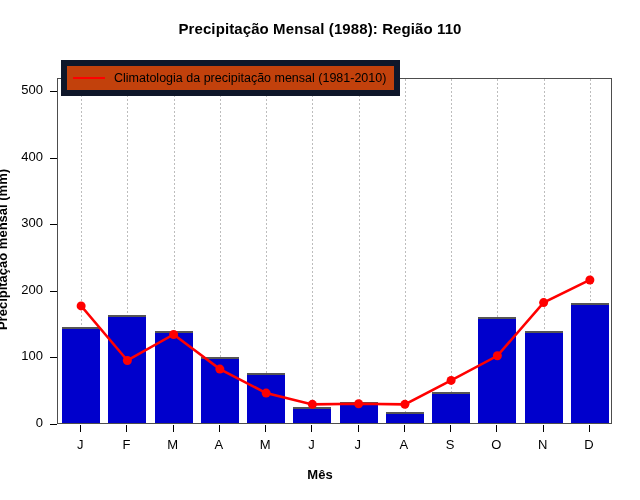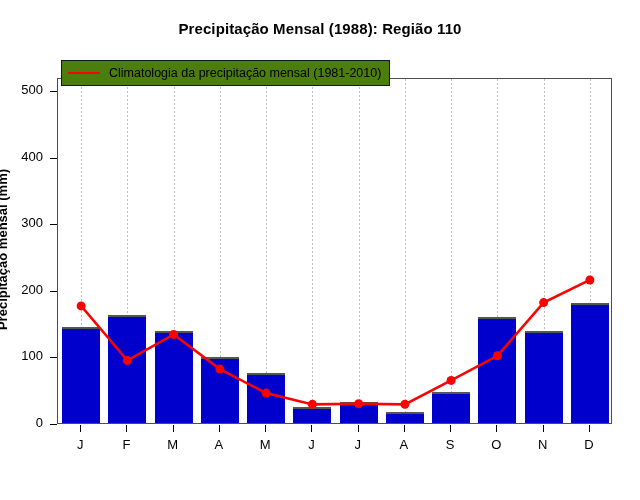--- a/index.html
+++ b/index.html
@@ -40,21 +40,21 @@
 
   
   .xtick-mark{position:absolute;top:425px;width:1px;height:7px;background:#000;}
   .xtick-label{position:absolute;top:437px;width:40px;text-align:center;font-size:13px;color:#000;}
   #x-axis-title{position:absolute;left:0;top:467px;width:640px;text-align:center;
     font-size:13px;font-weight:bold;color:#000;}
 
   
   #legend{
     position:absolute;left:61px;top:60px;
-    background:#4d7c0f;border:1px solid #0f172a;
+    background:#c2410c;border:6px solid #0f172a;
     padding:5px 8px 5px 6px;display:flex;align-items:center;gap:9px;
   }
   #legend-swatch{width:32px;height:0;border-top:2px solid #ff0000;display:block;}
   #legend-label{font-size:12.5px;color:#000;white-space:nowrap;}
 
   #producer-note{
     position:absolute;right:22px;top:70px;font-size:12.5px;color:#808080;white-space:nowrap;
   }
 </style>
 </head>
@@ -153,19 +153,20 @@
       <div class="xtick-label" style="left: 198.875px;">A</div>
       <div class="xtick-label" style="left: 245.125px;">M</div>
       <div class="xtick-label" style="left: 291.375px;">J</div>
       <div class="xtick-label" style="left: 337.625px;">J</div>
       <div class="xtick-label" style="left: 383.875px;">A</div>
       <div class="xtick-label" style="left: 430.125px;">S</div>
       <div class="xtick-label" style="left: 476.375px;">O</div>
       <div class="xtick-label" style="left: 522.625px;">N</div>
       <div class="xtick-label" style="left: 568.875px;">D</div>
     </div>
+  <div id="x-axis-title">Mês</div>
 
   <div id="legend">
     <span id="legend-swatch" style="border-top-color: rgb(255, 0, 0);"></span>
     <span id="legend-label">Climatologia da precipitação mensal (1981-2010)</span>
   </div>
 
 </div>
 
 </body></html>

